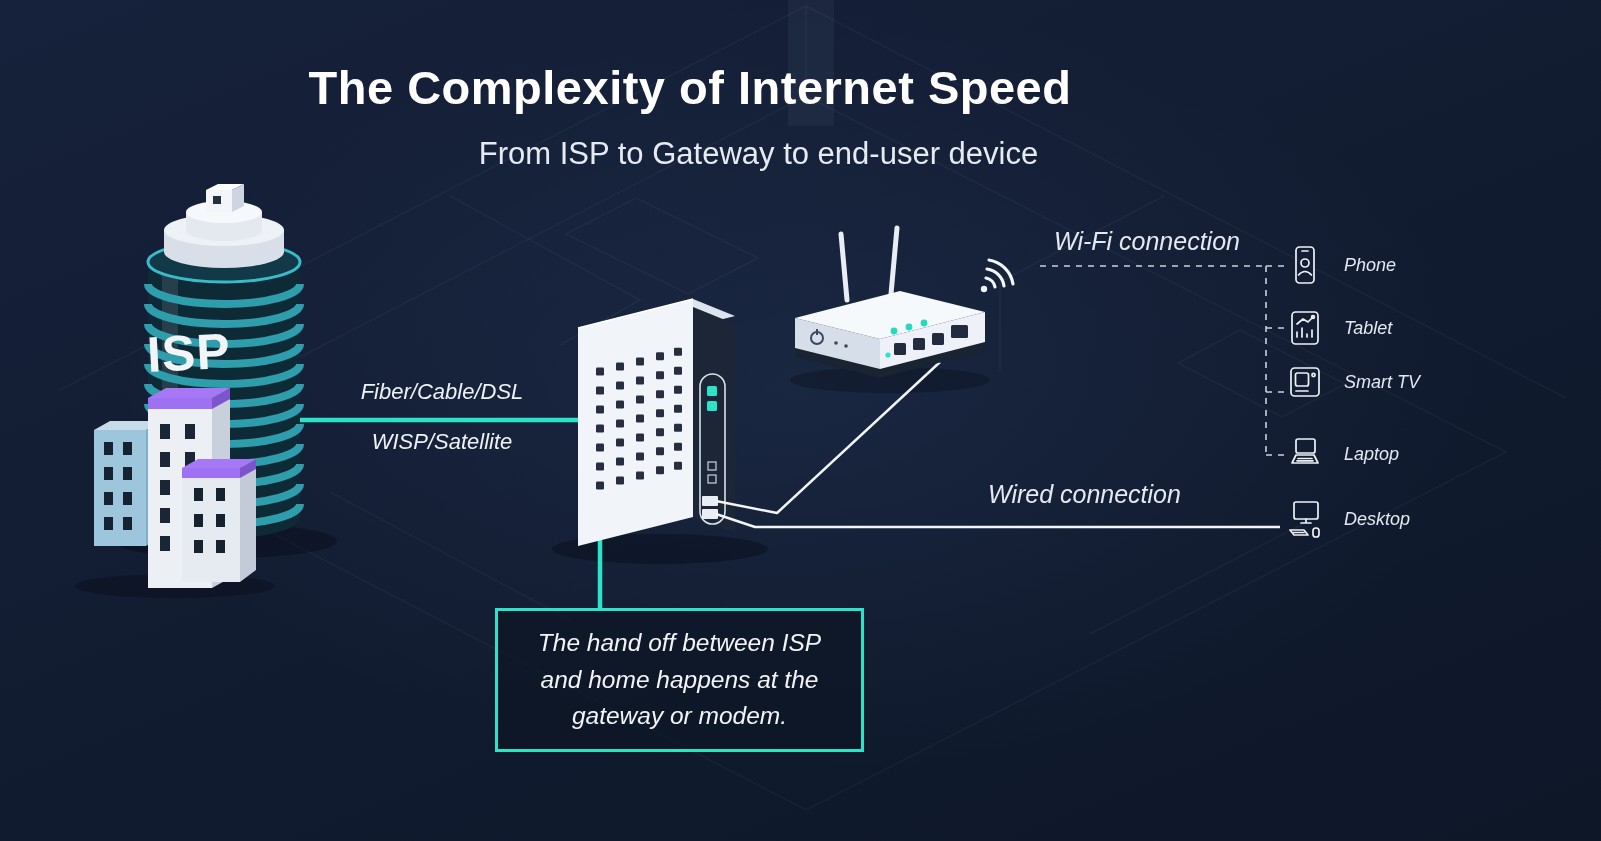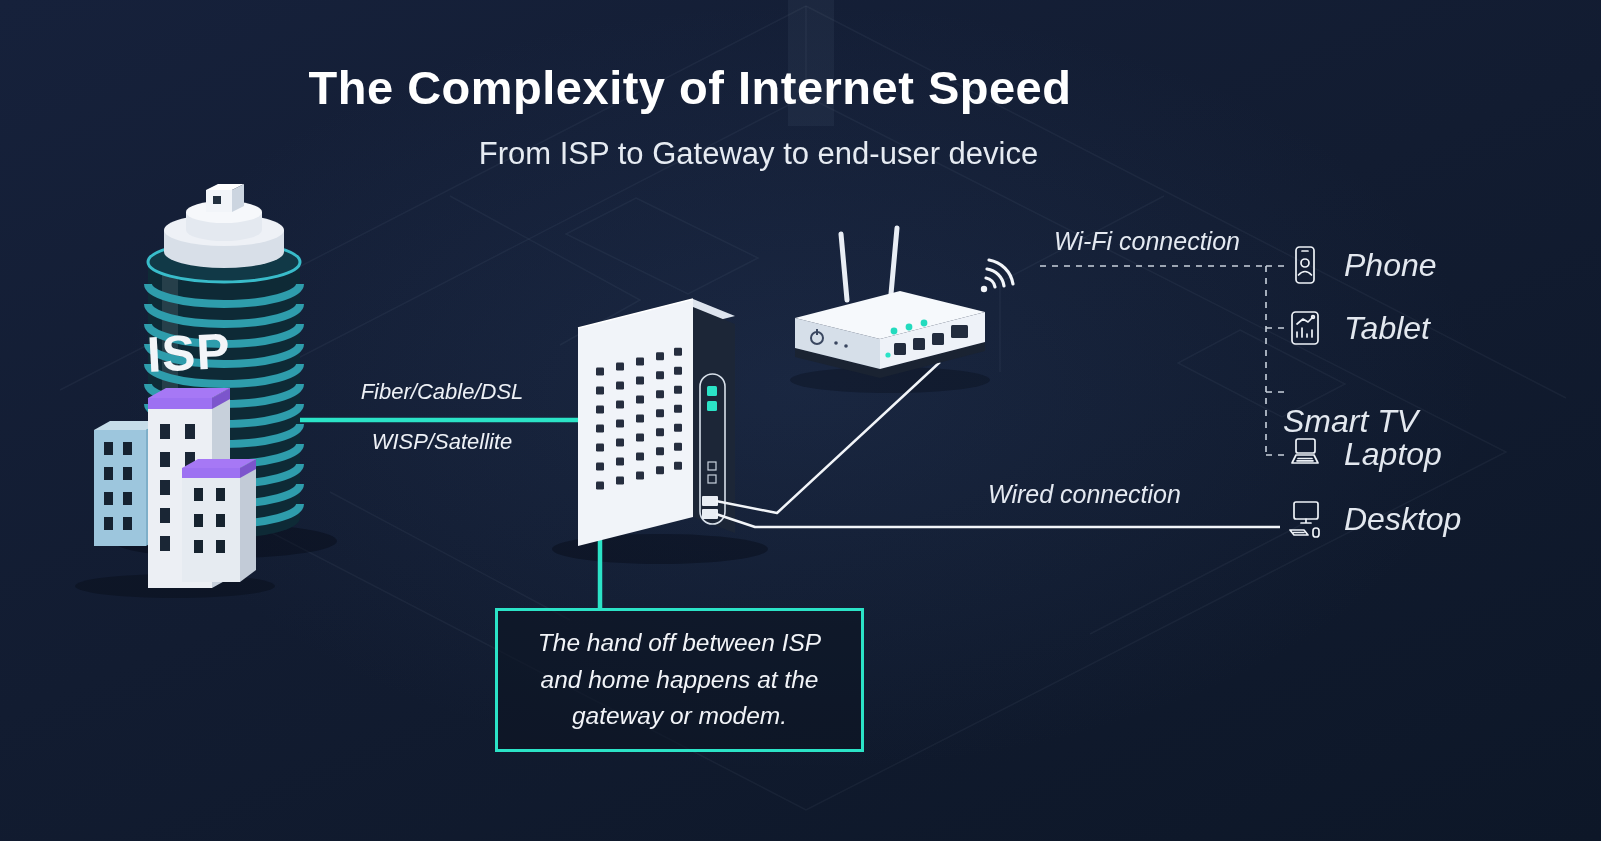--- a/index.html
+++ b/index.html
@@ -30,25 +30,25 @@
   .callout{
     position:absolute; z-index:2; left:495px; top:608px; width:369px; height:144px;
     border:3px solid #2BE3C7; background:rgba(13,21,36,.62);
     display:flex; align-items:center; justify-content:flex-end; text-align:center;
     padding:8px 30px; font-style:italic; font-size:24.5px; line-height:1.5; color:#f2f4f8;
   }
   .device{
     position:absolute; z-index:2; left:1283px; height:44px;
     display:flex; align-items:center; gap:17px;
   }
-  .device .dlabel{ font-style:italic; font-size:32px; color:#e3e8ef; white-space:nowrap; }
+  .device .dlabel{ font-style:italic; font-size:18px; color:#e3e8ef; white-space:nowrap; }
   .device svg{ display:block; }
   .dev-phone  { top:243px; }
   .dev-tablet { top:306px; }
-  .dev-smarttv{ top:386px;flex-direction:column; }
+  .dev-smarttv{ top:360px; }
   .dev-laptop { top:432px;justify-content:space-between; }
   .dev-desktop{ top:497px; }
 </style>
 </head>
 <body>
 
 <div class="canvas">
 
   <svg class="scene" width="1601" height="841" viewBox="0 0 1601 841">
 

